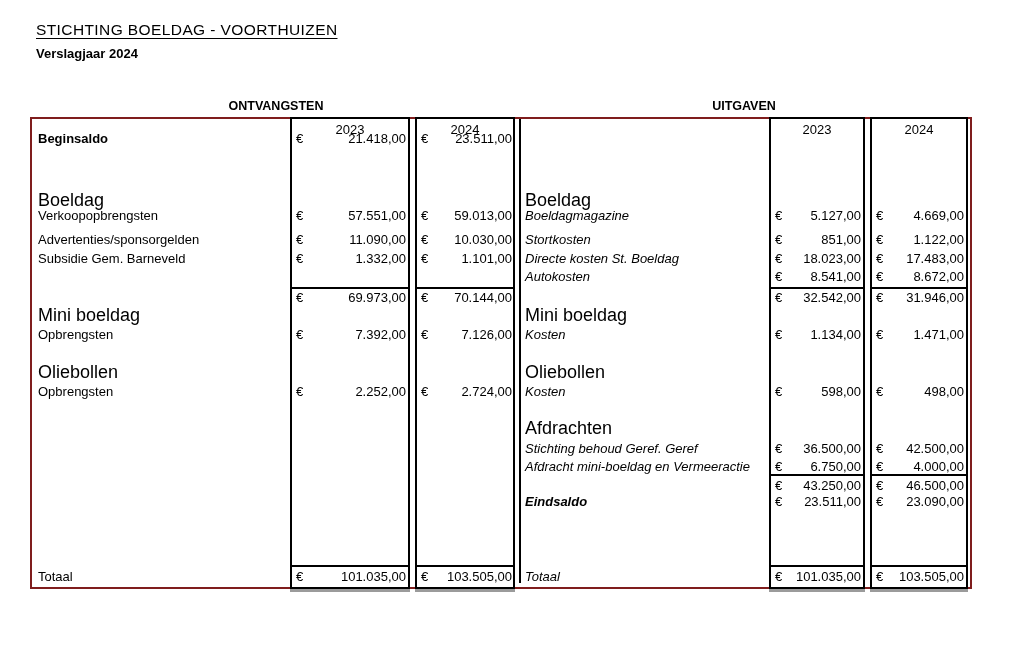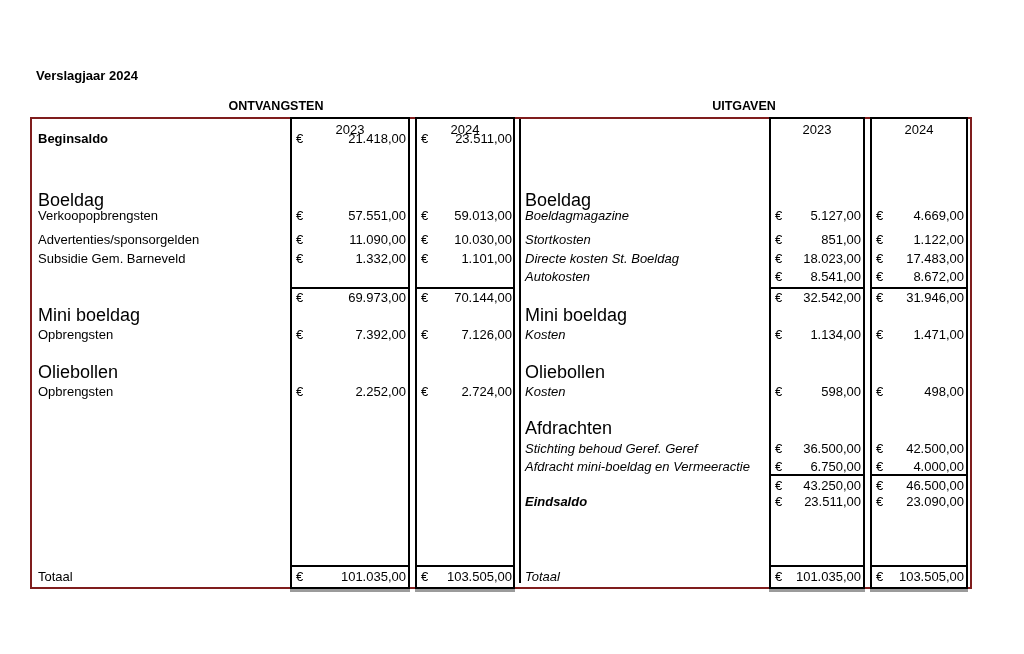--- a/index.html
+++ b/index.html
@@ -4,21 +4,21 @@
 <style>
   html,body{margin:0;padding:0;background:#fff;}
   .sheet{
     position:relative;width:1024px;height:654px;background:#ffffff;
     font-family:"Liberation Sans", sans-serif;color:#000;overflow:hidden;
   }
   .title{
     position:absolute;left:36px;top:21px;font-size:15.5px;letter-spacing:.4px;
     text-decoration:underline;text-underline-offset:3px;white-space:nowrap;
   }
-  .subtitle{position:absolute;left:36px;top:68px;font-size:13px;font-weight:bold;}
+  .subtitle{position:absolute;left:36px;top:46px;font-size:13px;font-weight:bold;}
   .colhdr{position:absolute;top:99px;width:200px;text-align:center;font-size:12.5px;font-weight:bold;}
   .hdr-l{left:176px;} .hdr-r{left:644px;}
 
   .tbl{position:absolute;left:30px;top:117px;width:938px;height:468px;border:2px solid #7f1d1d;}
   .colbox{
     position:absolute;top:-2px;height:472px;border:2px solid #000;box-sizing:border-box;
     box-shadow:0 3px 0 0 #9b9b9b;background:transparent;
   }
   .b-l23{left:258px;width:120px;}
   .b-l24{left:383px;width:100px;}
@@ -45,20 +45,21 @@
   .c4{left:844px;width:88px;}
   .yh{position:absolute;text-align:center;font-size:13px;}
   .y1{left:258px;width:120px;} .y2{left:383px;width:100px;}
   .y3{left:737px;width:96px;}  .y4{left:838px;width:98px;}
 </style>
 </head>
 <body>
 
 <div class="sheet">
 
+  <div class="title">STICHTING BOELDAG - VOORTHUIZEN</div>
   <div class="subtitle">Verslagjaar 2024</div>
 
   <div class="colhdr hdr-l">ONTVANGSTEN</div>
   <div class="colhdr hdr-r">UITGAVEN</div>
 
   <div class="tbl">
 
     <div class="colbox b-l23"></div>
     <div class="colbox b-l24"></div>
     <div class="colbox b-r23"></div>

